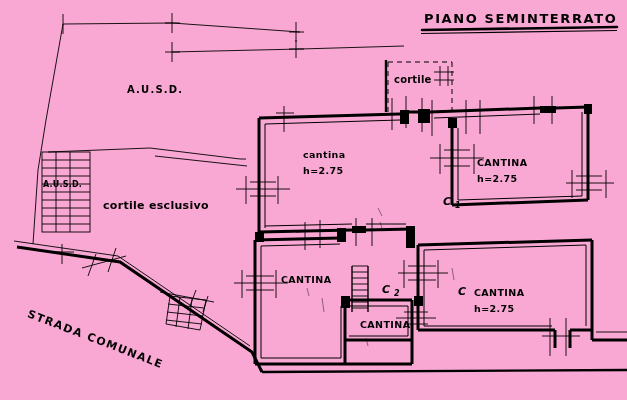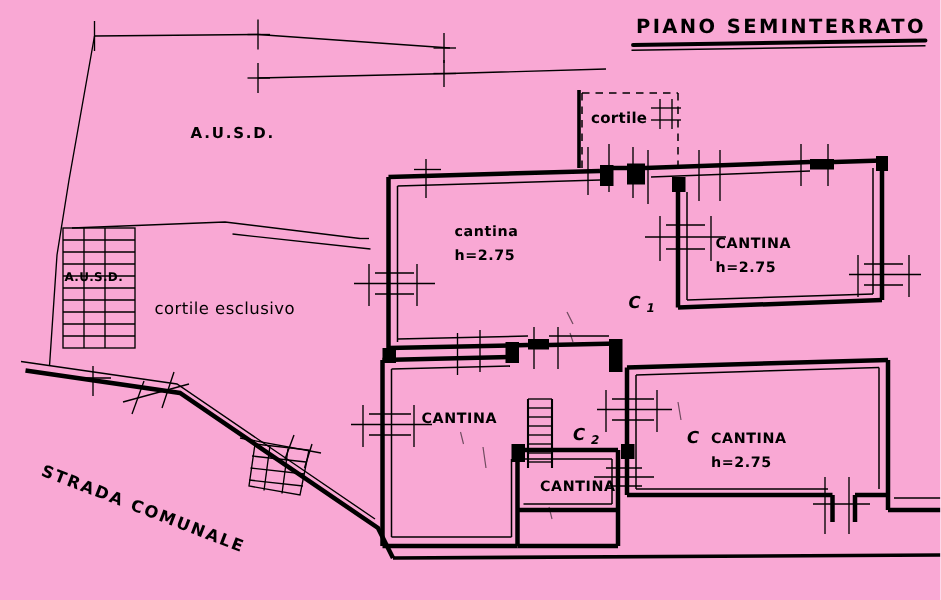--- a/index.html
+++ b/index.html
@@ -33,21 +33,21 @@
     letter-spacing: 0.6px;
     line-height: 1.05;
     transform-origin: left center;
   }
   .lbl-title {
     font-size: 13px;
     letter-spacing: 1.6px;
   }
   .lbl-ausd-big { font-size: 10px; letter-spacing: 1.2px; }
   .lbl-ausd-small { font-size: 8px; letter-spacing: 0.2px; }
-  .lbl-cortile { font-size: 11px; font-weight: normal; letter-spacing: 0.3px; }
+  .lbl-cortile { font-size: 11px; font-weight: bold; letter-spacing: 0.3px; }
   .lbl-strada { font-size: 11px; letter-spacing: 1.4px; }
   .lbl-portico { font-size: 10px; letter-spacing: 0.2px; }
   .lbl-room { font-size: 9.5px; letter-spacing: 0.4px; }
   .lbl-room-h { font-size: 9.5px; letter-spacing: 0.4px; }
   .lbl-marker { font-size: 11px; font-style: italic; letter-spacing: 1px; }
   .lbl-marker .mk-sub { font-size: 8px; }
 </style>
 </head>
 <body>
 
@@ -341,18 +341,18 @@
       <div class="hand-label" style="left: 360px; top: 320px;">
         <div class="lbl-room">CANTINA</div>
       </div>
       <div class="hand-label" style="left: 474px; top: 288px;">
         <div class="lbl-room">CANTINA</div>
         <div class="lbl-room-h" style="margin-top: 6px;">h=2.75</div>
       </div>
     </div>
 
   <div id="marker-labels">
-      <div class="hand-label lbl-marker" style="left: 419px; top: 196px;"><span>C</span><span class="mk-sub" style="margin-left: 3px; vertical-align: -3px;">1</span></div>
+      <div class="hand-label lbl-marker" style="left: 443px; top: 196px;"><span>C</span><span class="mk-sub" style="margin-left: 3px; vertical-align: -3px;">1</span></div>
       <div class="hand-label lbl-marker" style="left: 382px; top: 284px;"><span>C</span><span class="mk-sub" style="margin-left: 3px; vertical-align: -3px;">2</span></div>
       <div class="hand-label lbl-marker" style="left: 458px; top: 286px;"><span>C</span></div>
     </div>
 
 </div>
 
 </body></html>

